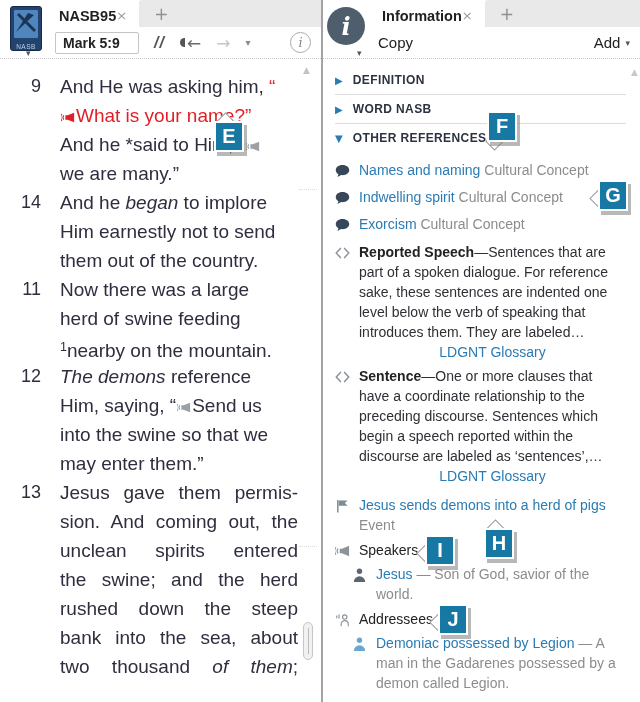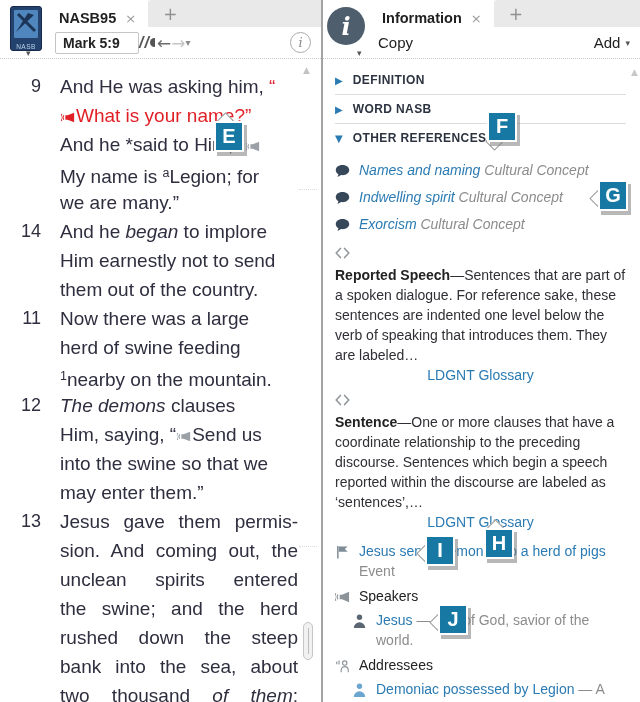--- a/index.html
+++ b/index.html
@@ -9,26 +9,26 @@
   .glyph { font-family:"DejaVu Sans",sans-serif; }
 
   
   .panel-left  { width:323px; flex:none; border-right:2px solid #a3a3a3; display:flex; flex-direction:column; background:#fff; }
   .panel-right { flex:1; display:flex; flex-direction:column; background:#fff; }
 
   
   .hdr { position:relative; height:59px; flex:none; border-bottom:1px dotted #c8c8c8; background:#fff; }
   .tabs { display:flex; height:27px; align-items:stretch; }
   .tab-spacer { width:47px; flex:none; }
-  .tab { display:flex; align-items:flex-end; gap:9px; padding:1px 12px; background:#fff; }
+  .tab { display:flex; align-items:flex-start; padding:8px 12px; background:#fff; }
   .tab-label { font-size:14.5px; font-weight:bold; color:#1f1f1f; }
   .tab-close { color:#9a9a9a; font-size:13px; cursor:pointer; }
   .tabs-rest { flex:1; background:#e9e9e9; display:flex; align-items:center; border-top-left-radius:3px; }
   .tab-plus { color:#909090; font-size:17px; padding:0 15px; cursor:pointer; }
-  .toolbar { display:flex; align-items:center; height:31px; padding-left:55px; }
+  .toolbar { display:flex; align-items:center; height:31px; padding-left:55px; gap:15px; }
   .ref-input { width:84px; height:22px; border:1px solid #c4c4c4; border-radius:2px; padding:1px 7px;
     font-family:"Liberation Sans",sans-serif; font-size:14px; font-weight:bold; color:#222; }
   .tb { cursor:pointer; }
   .tb-parallel { font-style:italic; font-weight:bold; font-size:16px; color:#555; letter-spacing:1px; }
   .tb-back { color:#6b6b6b; font-size:17px; display:flex; align-items:center; gap:2px; }
   .half-disc { width:5px; height:9px; background:#555; border-radius:5px 0 0 5px; display:inline-block; }
   .tb-fwd { color:#c6c6c6; font-size:17px; }
   .tb-caret { color:#8a8a8a; font-size:10px; }
   .tb-info { margin-left:auto; margin-right:10px; width:21px; height:21px; border:1px solid #aaa; border-radius:50%;
     color:#8a8a8a; font-family:"DejaVu Serif",serif; font-style:italic; font-size:13px;
@@ -77,22 +77,22 @@
   .rule { border-bottom:1px solid #dcdcdc; margin:1px 0; }
   .ref-list { margin-top:9px; }
   .item { display:flex; font-size:14px; line-height:20px; }
   .item .ic { width:24px; flex:none; padding-top:3px; color:#37475a; }
   .item .ic svg { width:15px; height:14px; }
   .ic[data-name="angle-brackets-icon"], .ic[data-name="megaphone-icon"], .ic[data-name="addressees-icon"] { color:#8d9499; }
   .ic[data-name="flag-icon"] { color:#7d8c96; }
   .ic.person-dark { color:#5a6671; }
   .ic.person-blue { color:#6aa6cf; }
   .item .txt { flex:1; }
-  .item.concept { line-height:21px; margin-bottom:3px;font-style:italic; }
-  .item.glossary { margin:4px 0;flex-direction:column; }
+  .item.concept { line-height:21px; margin-bottom:3px; }
+  .item.glossary { margin:4px 0; }
   .item.event { margin:9px 0 2px; }
   .item.role { margin:5px 0 1px; }
   .item.person { margin:1px 0 3px; padding-left:17px; }
   a.link { color:#2b7bb3; text-decoration:none; cursor:pointer; }
   .b { font-weight:bold; color:#222; }
   .body-text { color:#2f2f35; }
   .tag { color:#8c8c8c; }
   .role-label { color:#222; }
   .src { text-align:center; }
 
@@ -154,21 +154,20 @@
               <div class="vline"><span class="vicon red" data-name="speaker-icon"><svg viewBox="0 0 16 12" xmlns="http://www.w3.org/2000/svg">
                     <path d="M15 0.5 L7.5 3.5 H5 v5 h2.5 L15 11.5 Z" fill="currentColor"></path>
                     <path d="M3.2 3.5 a4 4 0 0 0 0 5" stroke="currentColor" fill="none" stroke-width="1.2"></path>
                     <path d="M1 2 a7 7 0 0 0 0 8" stroke="currentColor" fill="none" stroke-width="1.2"></path>
                   </svg></span><span class="seg red" data-name="verse-text">What is your name?”</span></div>
               <div class="vline"><span class="seg " data-name="verse-text">And he *said to Him, “</span><span class="vicon gray" data-name="speaker-icon"><svg viewBox="0 0 16 12" xmlns="http://www.w3.org/2000/svg">
                     <path d="M15 0.5 L7.5 3.5 H5 v5 h2.5 L15 11.5 Z" fill="currentColor"></path>
                     <path d="M3.2 3.5 a4 4 0 0 0 0 5" stroke="currentColor" fill="none" stroke-width="1.2"></path>
                     <path d="M1 2 a7 7 0 0 0 0 8" stroke="currentColor" fill="none" stroke-width="1.2"></path>
                   </svg></span></div>
-              <div class="vline"><span class="seg " data-name="verse-text">My name is </span><span class="seg sup" data-name="verse-text">a</span><span class="seg " data-name="verse-text">Legion; for</span></div>
               <div class="vline"><span class="seg " data-name="verse-text">we are many.”</span></div>
             </div>
           </div>
           <div class="verse-row" data-name="verse">
             <div class="vnum" data-name="verse-number">14</div>
             <div class="vbody">
               <div class="vline"><span class="seg " data-name="verse-text">And he </span><span class="seg i" data-name="verse-text">began</span><span class="seg " data-name="verse-text"> to implore</span></div>
               <div class="vline"><span class="seg " data-name="verse-text">Him earnestly not to send</span></div>
               <div class="vline"><span class="seg " data-name="verse-text">them out of the country.</span></div>
             </div>
@@ -177,21 +176,21 @@
             <div class="vnum" data-name="verse-number">11</div>
             <div class="vbody">
               <div class="vline"><span class="seg " data-name="verse-text">Now there was a large</span></div>
               <div class="vline"><span class="seg " data-name="verse-text">herd of swine feeding</span></div>
               <div class="vline"><span class="seg sup" data-name="verse-text">1</span><span class="seg " data-name="verse-text">nearby on the mountain.</span></div>
             </div>
           </div>
           <div class="verse-row" data-name="verse">
             <div class="vnum" data-name="verse-number">12</div>
             <div class="vbody">
-              <div class="vline"><span class="seg i" data-name="verse-text">The demons</span><span class="seg " data-name="verse-text"> clauses</span></div>
+              <div class="vline"><span class="seg i" data-name="verse-text">The demons</span><span class="seg " data-name="verse-text"> reference</span></div>
               <div class="vline"><span class="seg " data-name="verse-text">Him, saying, “</span><span class="vicon gray" data-name="speaker-icon"><svg viewBox="0 0 16 12" xmlns="http://www.w3.org/2000/svg">
                     <path d="M15 0.5 L7.5 3.5 H5 v5 h2.5 L15 11.5 Z" fill="currentColor"></path>
                     <path d="M3.2 3.5 a4 4 0 0 0 0 5" stroke="currentColor" fill="none" stroke-width="1.2"></path>
                     <path d="M1 2 a7 7 0 0 0 0 8" stroke="currentColor" fill="none" stroke-width="1.2"></path>
                   </svg></span><span class="seg " data-name="verse-text">Send us</span></div>
               <div class="vline"><span class="seg " data-name="verse-text">into the swine so that we</span></div>
               <div class="vline"><span class="seg " data-name="verse-text">may enter them.”</span></div>
             </div>
           </div>
           <div class="verse-row" data-name="verse">

